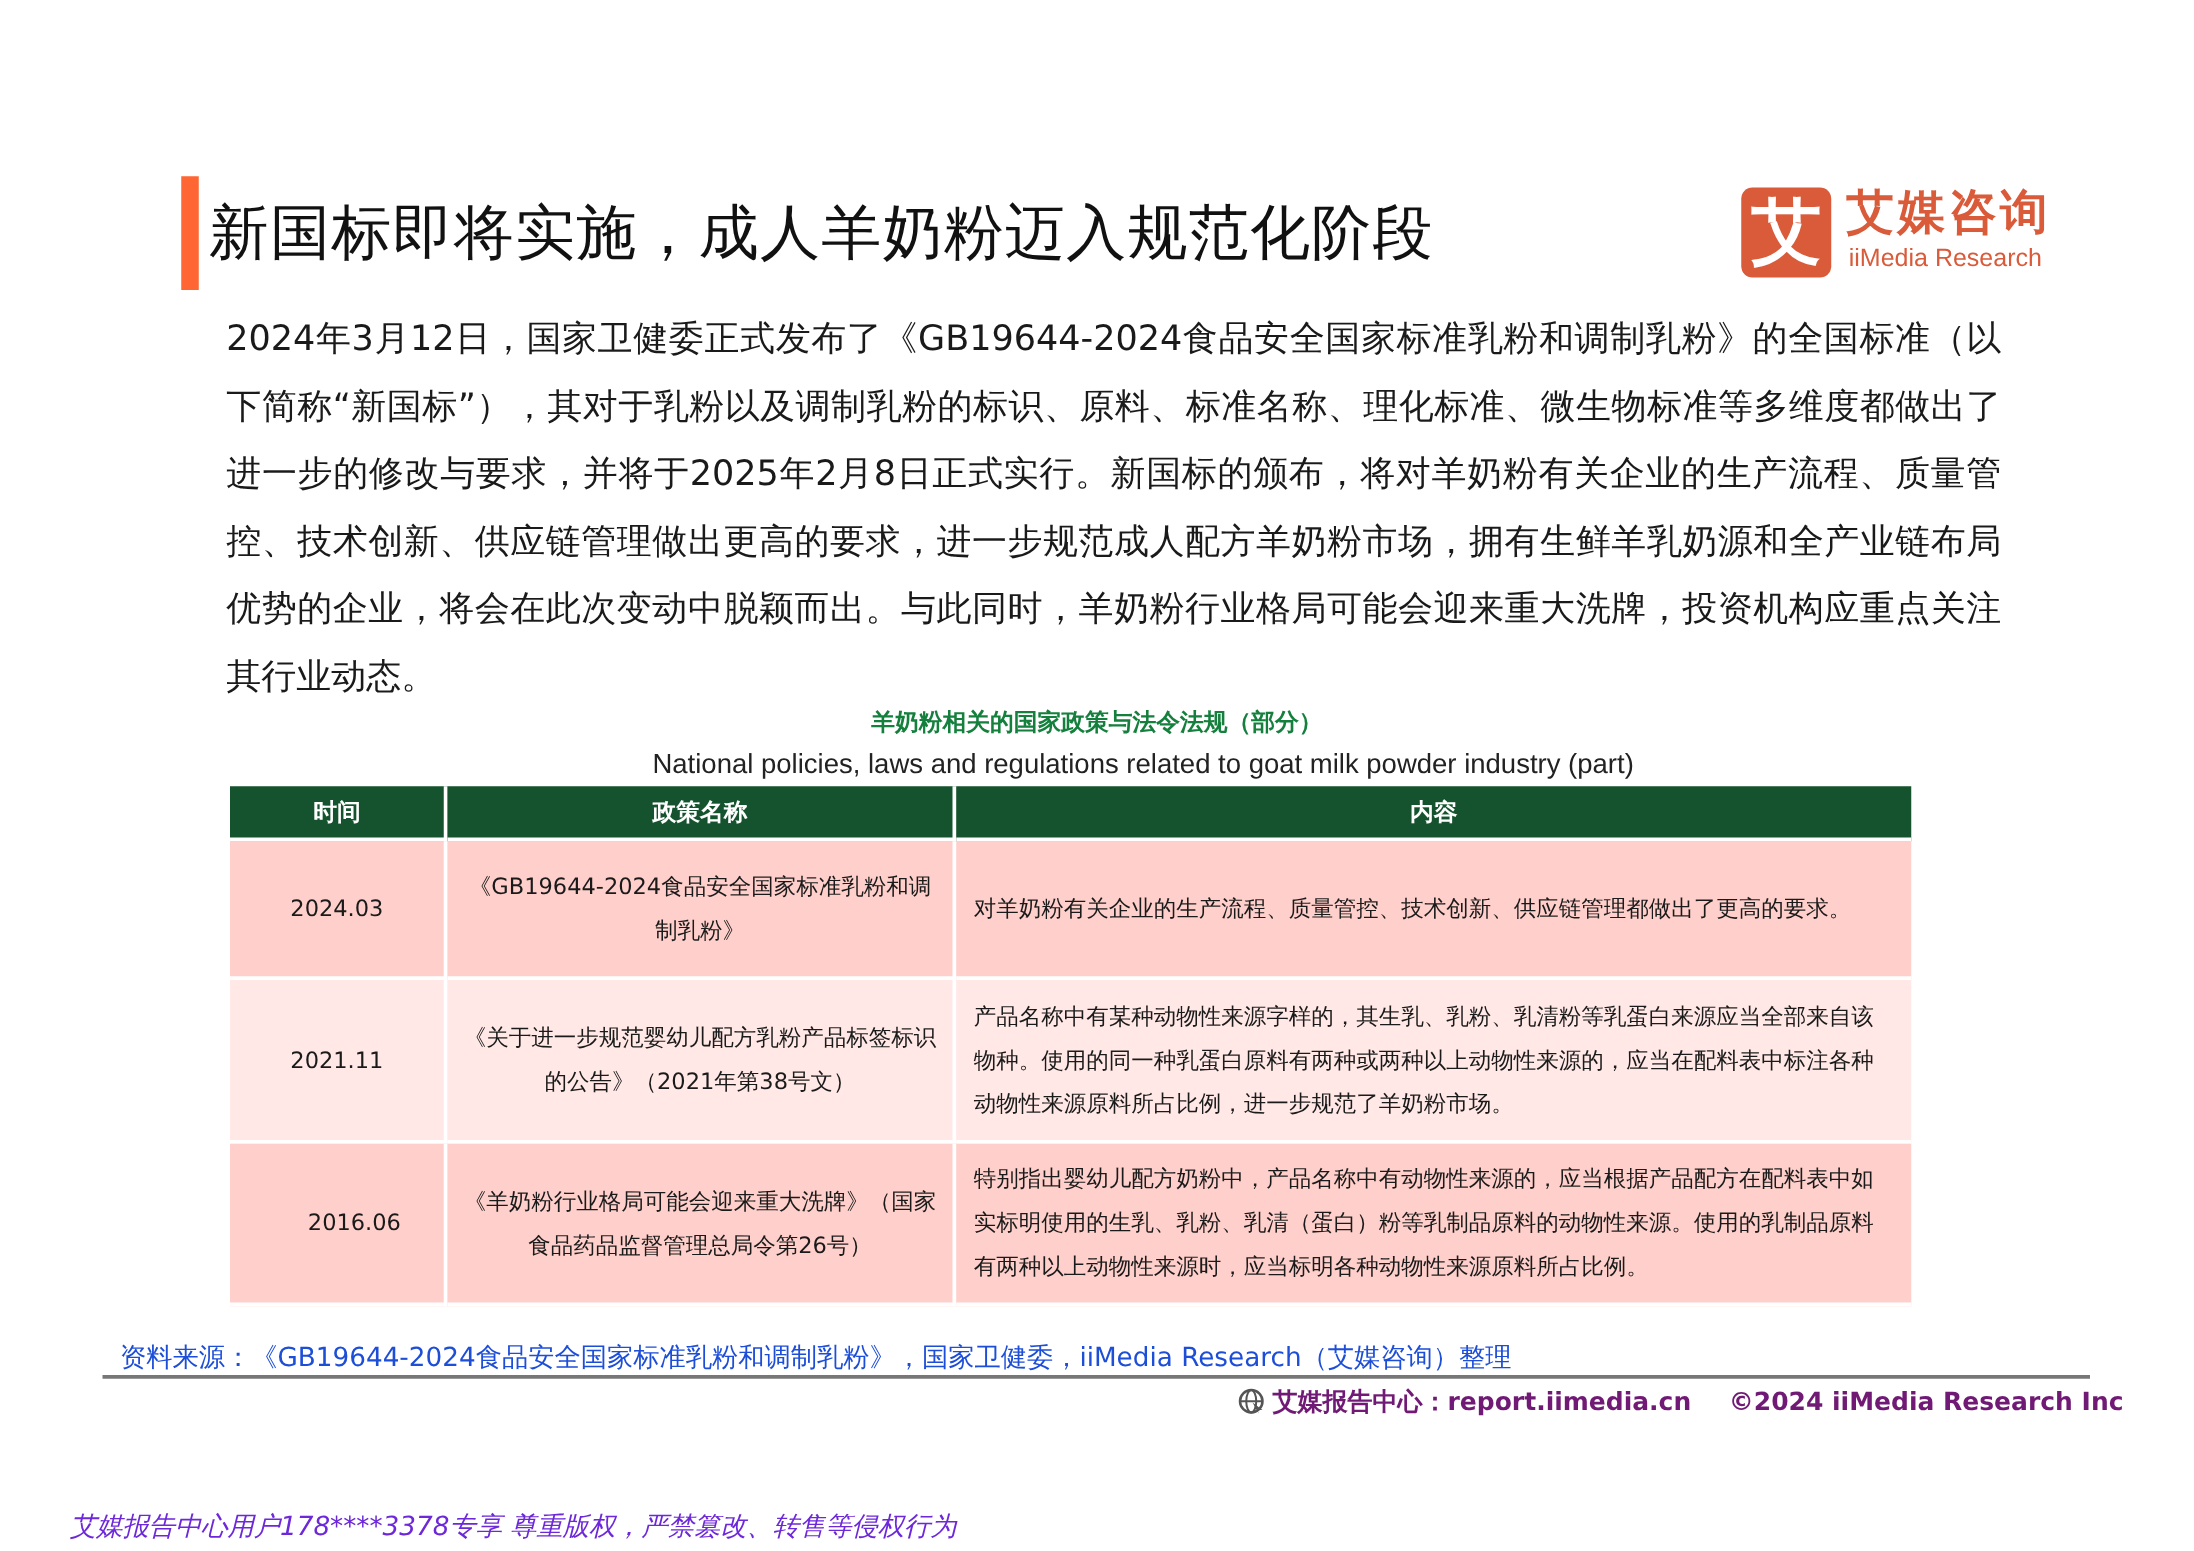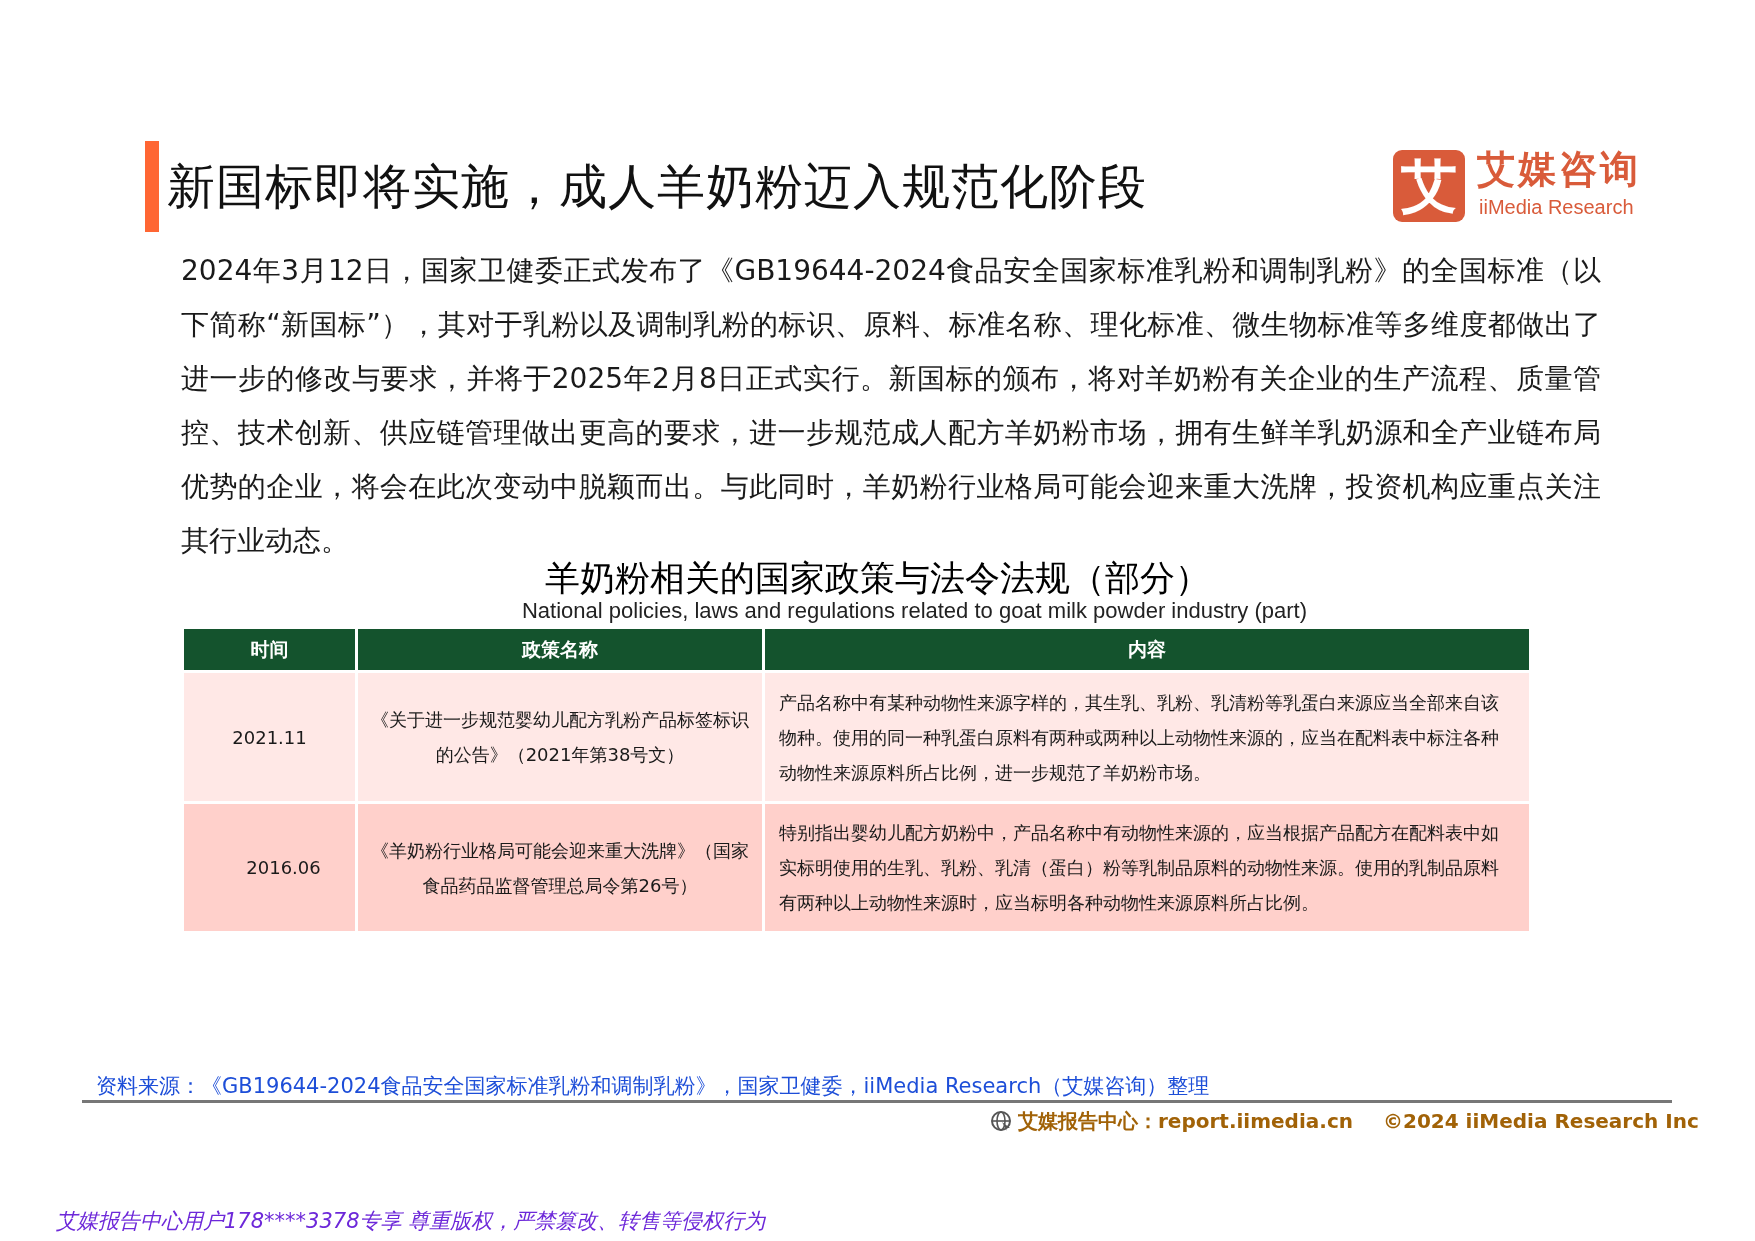--- a/index.html
+++ b/index.html
@@ -4,38 +4,38 @@
 <style>
   html, body { margin:0; padding:0; background:#ffffff; }
   body { width:1755px; height:1241px; position:relative; overflow:hidden; font-family:"DejaVu Sans", "Liberation Sans", sans-serif; color:#1a1a1a; }
   .accent-bar { position:absolute; left:145px; top:141px; width:14px; height:91px; background:#FF6633; }
   .page-title { position:absolute; left:167px; top:152px; font-size:48px; line-height:68px; color:#111; letter-spacing:1px; white-space:nowrap; }
   .logo { position:absolute; left:1393px; top:148px; width:260px; height:74px; }
   .logo-mark { position:absolute; left:0; top:2px; width:72px; height:72px; background:#D95B3A; border-radius:9px; color:#fff; font-size:56px; line-height:72px; text-align:center; font-weight:bold; }
   .logo-cn { position:absolute; left:84px; top:-4px; font-size:38px; color:#D95B3A; font-weight:bold; letter-spacing:3px; white-space:nowrap; }
   .logo-en { position:absolute; left:86px; top:48px; font-size:20px; color:#D95B3A; white-space:nowrap; font-family:"Liberation Sans", sans-serif; }
   .body-text { position:absolute; left:181px; top:244px; width:1420px; font-size:28px; line-height:54px; color:#1a1a1a; text-align:justify; }
-  .table-title { position:absolute; left:0; width:1755px; top:560px; text-align:center; font-size:35px; font-weight:normal; color:#000000; line-height:36px; }
+  .table-title { position:absolute; left:0; width:1755px; top:560px; text-align:center; font-size:19px; font-weight:bold; color:#15803d; line-height:36px; }
   .table-subtitle { position:absolute; left:0; width:1755px; top:596px; text-align:center; font-size:22px; color:#222; line-height:30px; font-family:"Liberation Sans", sans-serif;margin-left:37px; }
   .policy-table { position:absolute; left:184px; top:629px; width:1345px; border-collapse:separate; border-spacing:0; }
   .policy-table th, .policy-table td { border-right:3px solid #fff; border-bottom:3px solid #fff; }
   .policy-table th:last-child, .policy-table td:last-child { border-right:none; }
   .policy-table th { background:#14532d; color:#fff; font-size:19px; font-weight:bold; height:41px; padding:0; text-align:center; }
   .policy-table tr.r0 td, .policy-table tr.r2 td { background:#FFD0CB; }
   .policy-table tr.r1 td { background:#FFE8E6; }
   .policy-table td { font-size:18px; line-height:35px; color:#1a1a1a; padding:0; }
   .col-time { width:143px; text-align:center; }
   .col-name { width:380px; text-align:center; padding:0 12px !important; }
   .col-content { text-align:left; padding:0 14px !important; }
   .policy-table tr.r0 td { height:108px; }
   .policy-table tr.r1 td { height:128px; }
   .policy-table tr.r2 td { height:127px;padding-left:28px; }
   .source { position:absolute; left:96px; top:1071px; font-size:21px; color:#1d4ed8; line-height:30px; white-space:nowrap; }
   .divider { position:absolute; left:82px; top:1100px; width:1590px; height:3px; background:#777; }
-  .footer-right { position:absolute; left:990px; top:1106px; font-size:20px; color:#a16207; line-height:30px; white-space:nowrap; font-weight:bold; }
+  .footer-right { position:absolute; left:990px; top:1106px; font-size:20px; color:#701a75; line-height:30px; white-space:nowrap; font-weight:bold; }
   .footer-right .globe { display:inline-block; width:22px; height:22px; vertical-align:-4px; margin-right:6px; }
   .footer-right .gap { display:inline-block; width:30px; }
   .watermark { position:absolute; left:56px; top:1206px; font-size:21px; color:#6d28d9; line-height:30px; white-space:nowrap;font-style:italic; }
 </style>
 </head>
 <body>
 
 <div class="accent-bar"></div>
 <div class="page-title">新国标即将实施，成人羊奶粉迈入规范化阶段</div>
 
@@ -52,20 +52,25 @@
 
 <table class="policy-table">
   <thead>
     <tr>
       <th class="col-time">时间</th>
       <th class="col-name">政策名称</th>
       <th class="col-content" style="text-align:center">内容</th>
     </tr>
   </thead>
   <tbody>
+    <tr class="r0">
+      <td class="col-time">2024.03</td>
+      <td class="col-name">《GB19644-2024食品安全国家标准乳粉和调制乳粉》</td>
+      <td class="col-content">对羊奶粉有关企业的生产流程、质量管控、技术创新、供应链管理都做出了更高的要求。</td>
+    </tr>
     <tr class="r1">
       <td class="col-time">2021.11</td>
       <td class="col-name">《关于进一步规范婴幼儿配方乳粉产品标签标识的公告》（2021年第38号文）</td>
       <td class="col-content">产品名称中有某种动物性来源字样的，其生乳、乳粉、乳清粉等乳蛋白来源应当全部来自该物种。使用的同一种乳蛋白原料有两种或两种以上动物性来源的，应当在配料表中标注各种动物性来源原料所占比例，进一步规范了羊奶粉市场。</td>
     </tr>
     <tr class="r2">
       <td class="col-time">2016.06</td>
       <td class="col-name">《羊奶粉行业格局可能会迎来重大洗牌》（国家食品药品监督管理总局令第26号）</td>
       <td class="col-content">特别指出婴幼儿配方奶粉中，产品名称中有动物性来源的，应当根据产品配方在配料表中如实标明使用的生乳、乳粉、乳清（蛋白）粉等乳制品原料的动物性来源。使用的乳制品原料有两种以上动物性来源时，应当标明各种动物性来源原料所占比例。</td>
     </tr>

